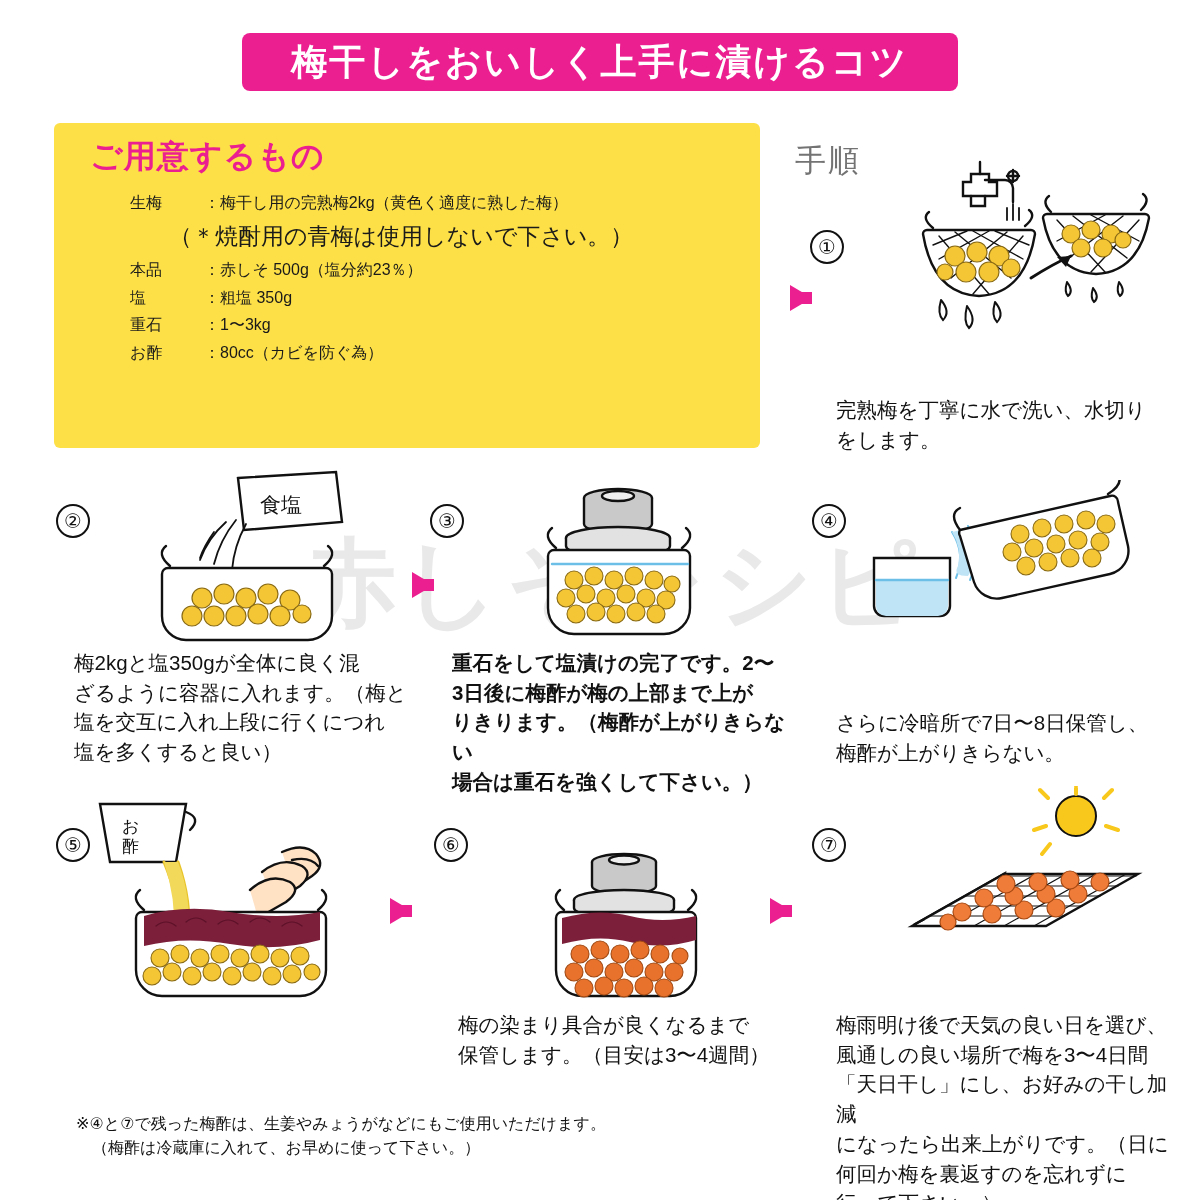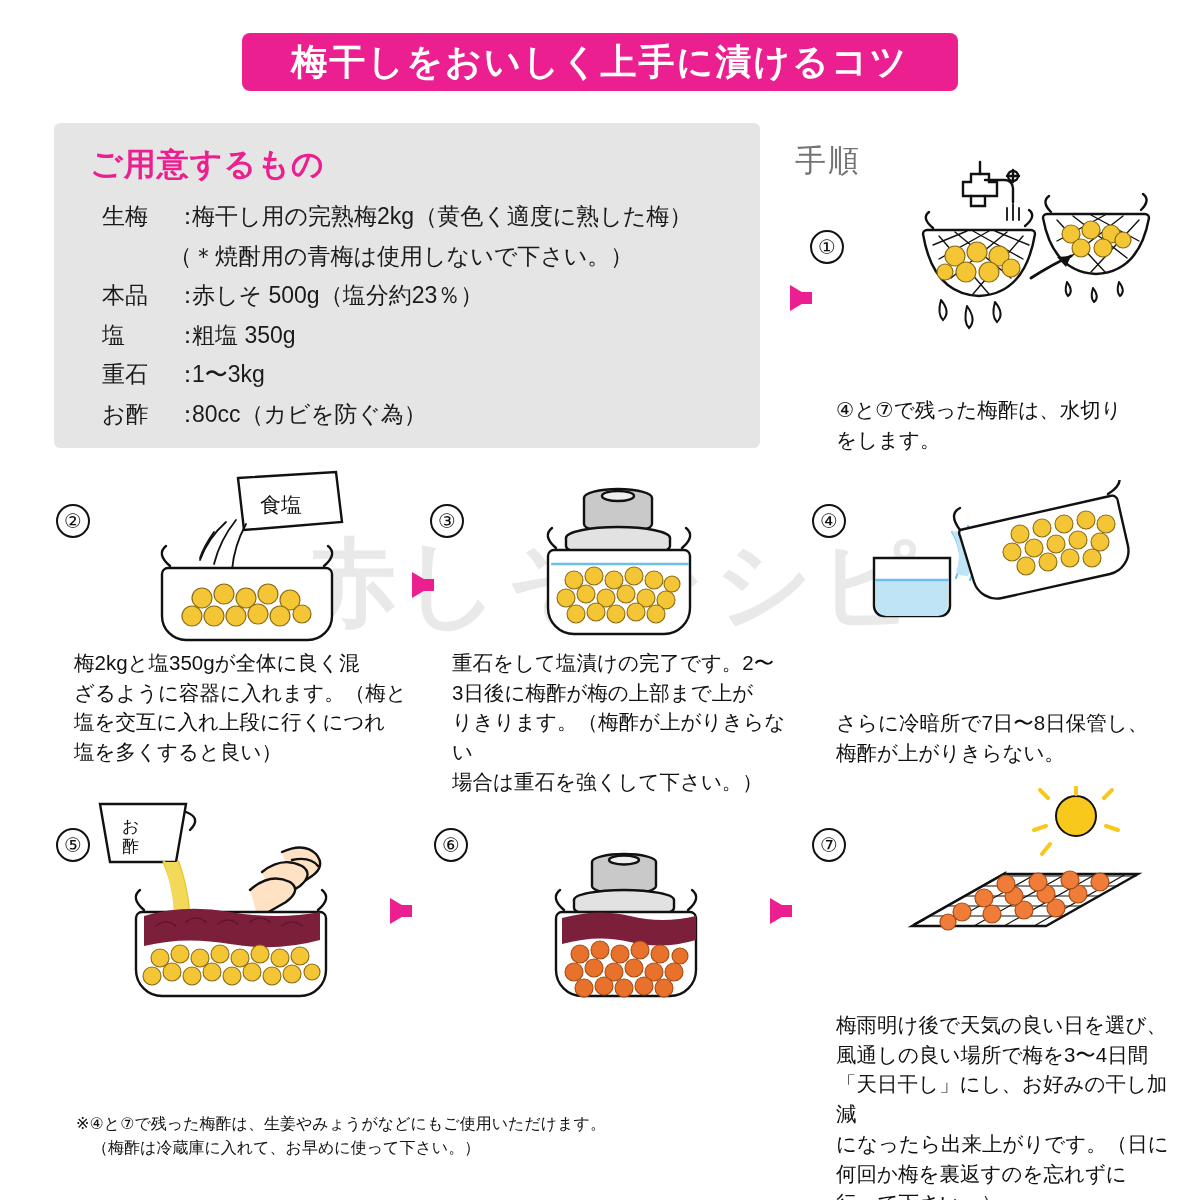--- a/index.html
+++ b/index.html
@@ -44,39 +44,40 @@
     z-index: 0;
     user-select: none;
     white-space: nowrap;
   }
 
   
   .ingredients-panel {
     position: absolute;
     left: 54px; top: 123px;
     width: 706px; height: 325px;
-    background: #e5e5e5;
+    background: #fde047;
     border-radius: 6px;
-    padding: 16px 22px;
+    padding: 8px 22px;
     z-index: 2;
   }
   .ingredients-title {
     color: #ec1f90;
     font-size: 32px;
     font-weight: bold;
     margin: 4px 0 10px 14px;
     letter-spacing: 1px;
   }
   .ing-list { margin: 0 0 0 26px; }
   .ing-row {
     display: flex;
-    font-size: 23px;
+    font-size: 16px;
     color: #1a1a1a;
     line-height: 1.72;
     white-space: nowrap;
+    margin-left: 28px;
   }
   .ing-label { width: 74px; flex: none; }
   .ing-colon { width: 16px; flex: none; }
   .ing-val { flex: 1; }
   .ing-sub {
     font-size: 23px;
     color: #1a1a1a;
     line-height: 1.72;
     margin-left: 67px;
     white-space: nowrap;
@@ -236,21 +237,21 @@
       <g stroke-width="2">
         <path d="M212 122 q-3 10 1 14 q6 -5 -1 -14" fill="#fff"></path>
         <path d="M238 128 q-3 10 1 14 q6 -5 -1 -14" fill="#fff"></path>
         <path d="M264 122 q-3 10 1 14 q6 -5 -1 -14" fill="#fff"></path>
       </g>
 
       <path d="M176 118 q22 -14 40 -22" stroke="#111" stroke-width="3"></path>
       <path d="M216 96 l-14 1 l9 10 z" fill="#111" stroke="none"></path>
     </g>
   </svg>
-  <div class="step-caption" style="left:836px; top:395px; width:330px;">④と⑦で残った梅酢は、水切り
+  <div class="step-caption" style="left:836px; top:395px; width:330px;">完熟梅を丁寧に水で洗い、水切り
 をします。</div>
 
   <div class="step-num" style="left:56px; top:504px;">②</div>
   <svg class="figure" style="left:110px; top:470px;" width="300" height="180" viewBox="0 0 300 180">
     <g fill="none" stroke="#111" stroke-width="2.4" stroke-linecap="round">
 
       <path d="M128 8 l98 -6 l6 50 l-98 8 z" fill="#fff"></path>
       <text x="150" y="42" font-family="Liberation Sans, sans-serif" font-size="21" fill="#111" stroke="none">食塩</text>
 
       <g stroke-width="1.8">
@@ -314,21 +315,21 @@
         <circle cx="146" cy="118" r="9"></circle>
           <circle cx="166" cy="120" r="9"></circle>
         <circle cx="76" cy="134" r="9"></circle>
           <circle cx="96" cy="132" r="9"></circle>
         <circle cx="116" cy="134" r="9"></circle>
           <circle cx="136" cy="132" r="9"></circle>
         <circle cx="156" cy="134" r="9"></circle>
       </g>
     </g>
   </svg>
-  <div class="step-caption" style="left:452px; top:648px; width:350px;">重石をして塩漬けの完了です。2〜
+  <div class="step-caption" style="left:452px; top:648px; width:350px;font-weight:bold;">重石をして塩漬けの完了です。2〜
 3日後に梅酢が梅の上部まで上が
 りきります。（梅酢が上がりきらない
 場合は重石を強くして下さい。）</div>
 
   <div class="step-num" style="left:812px; top:504px;">④</div>
   <svg class="figure" style="left:860px; top:480px;" width="290" height="170" viewBox="0 0 290 170">
     <g fill="none" stroke="#111" stroke-width="2.4" stroke-linecap="round">
 
       <path d="M14 78 h76 v48 a10 10 0 0 1 -10 10 h-56 a10 10 0 0 1 -10 -10 z" fill="#fff"></path>
       <path d="M16 100 h72 v26 a10 10 0 0 1 -10 10 h-52 a10 10 0 0 1 -10 -10 z" fill="#bfe4f6" stroke="none"></path>
@@ -440,20 +441,22 @@
         <circle cx="142" cy="124" r="9"></circle>
           <circle cx="162" cy="124" r="9"></circle>
         <circle cx="72" cy="140" r="9"></circle>
           <circle cx="92" cy="138" r="9"></circle>
         <circle cx="112" cy="140" r="9"></circle>
           <circle cx="132" cy="138" r="9"></circle>
         <circle cx="152" cy="140" r="9"></circle>
       </g>
     </g>
   </svg>
+  <div class="step-caption" style="left:458px; top:1010px; width:330px;">梅の染まり具合が良くなるまで
+保管します。（目安は3〜4週間）</div>
 
   <div class="step-num" style="left:812px; top:828px;">⑦</div>
   <div class="arrow" style="left:770px; top:898px;"></div>
   <svg class="figure" style="left:900px; top:786px;" width="250" height="220" viewBox="0 0 250 220">
     <g fill="none" stroke="#111" stroke-width="2.4" stroke-linecap="round">
 
       <circle cx="176" cy="30" r="20" fill="#f9c81d" stroke="#111" stroke-width="2"></circle>
       <g stroke="#f9c81d" stroke-width="4">
         <path d="M176 0 v-0.5 M176 2 v6 M148 12 l-8 -8 M204 12 l8 -8 M146 40 l-12 4 M206 40 l12 4 M150 58 l-8 10"></path>
       </g>

